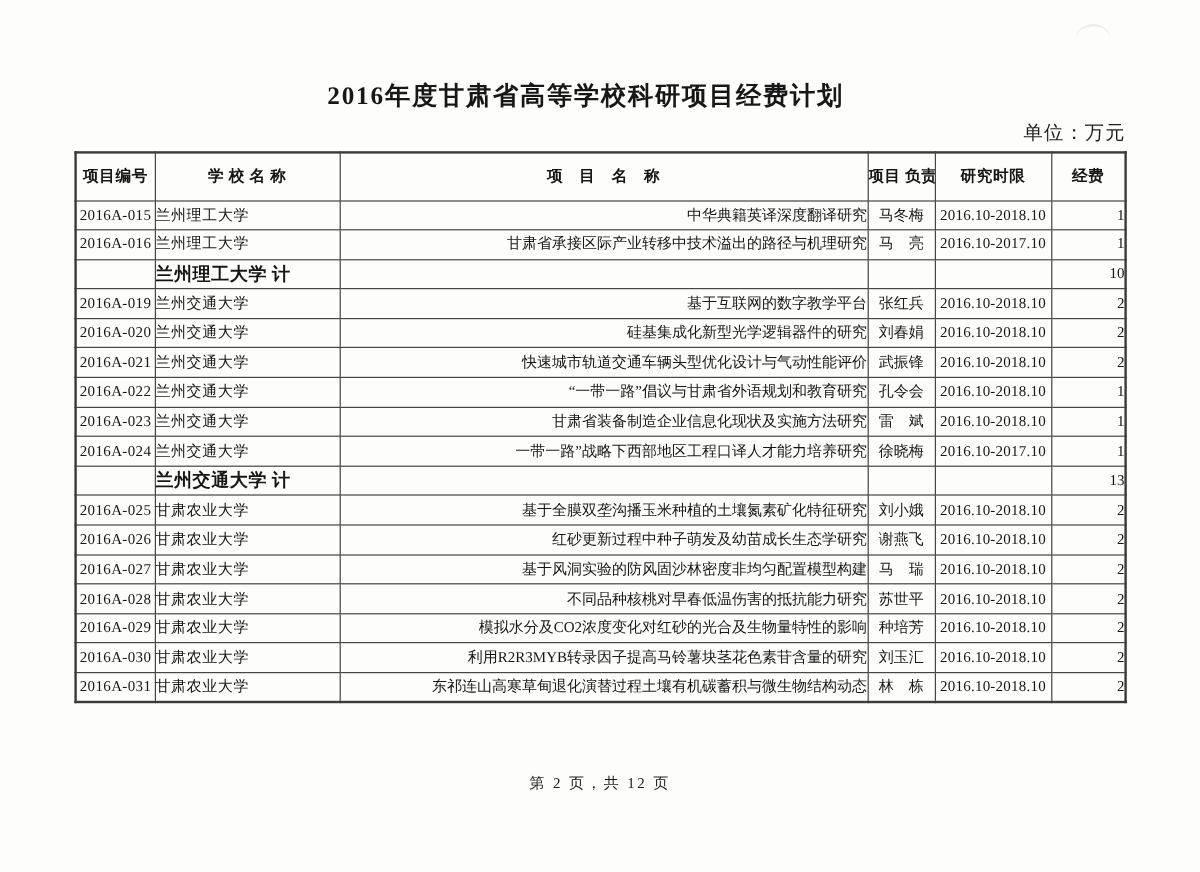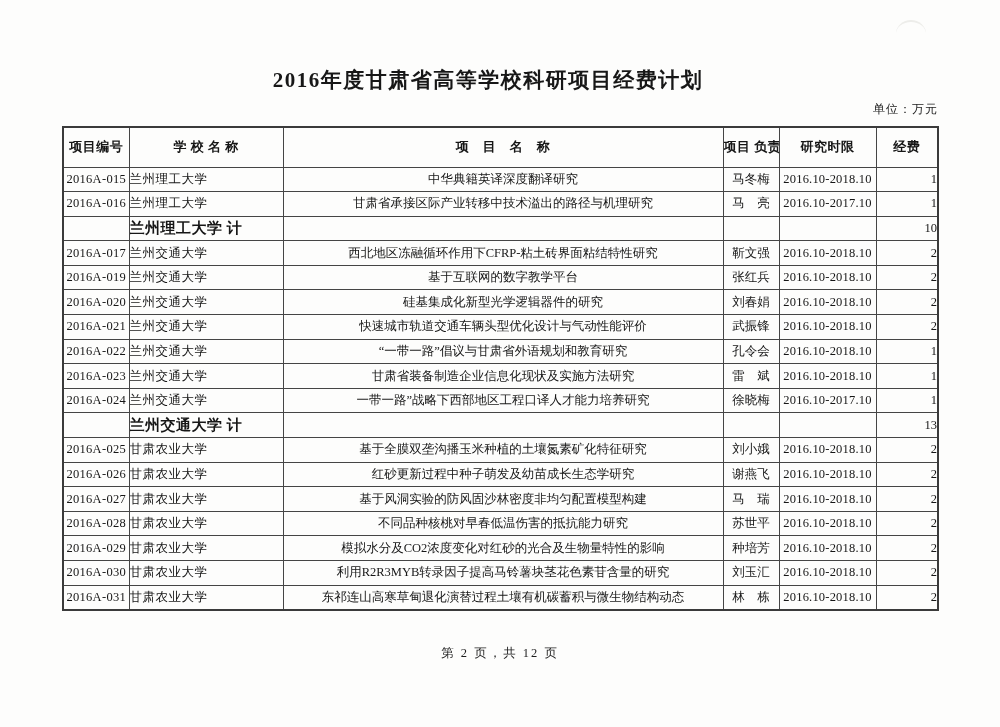--- a/index.html
+++ b/index.html
@@ -24,21 +24,21 @@
     text-align: center;
     font-size: 21px;
     font-weight: bold;
     letter-spacing: 1.5px;
     color: #171717;
   }
   .unit-label {
     position: absolute;
     top: 101px;
     right: 62px;
-    font-size: 12px;
+    font-size: 16px;
     letter-spacing: 1px;
     color: #1c1c1c;
   }
   table.main {
     position: absolute;
     left: 62px;
     top: 126px;
     width: 875px;
     border-collapse: collapse;
     table-layout: fixed;
@@ -56,21 +56,21 @@
     height: 40px;
     font-weight: bold;
     text-align: center;
     font-size: 13px;
     letter-spacing: 0.5px;
   }
   th.h-leader { white-space: pre-line; line-height: 1.25; font-size: 12.5px; }
   table.main td { height: 24.6px; }
   td.c-id     { text-align: center; font-size: 12px; letter-spacing: 0.3px; }
   td.c-school { text-align: left; padding-left: 7px; letter-spacing: 0.5px; }
-  td.c-proj   { text-align: center; padding-left: 8px; margin-left: 45px; }
+  td.c-proj   { text-align: right; padding-left: 8px; margin-left: 45px; }
   td.c-leader { text-align: center; }
   td.c-period { text-align: center; font-size: 12.3px; letter-spacing: 0.2px; }
   td.c-fund   { text-align: right; padding-right: 10px; }
   tr.subtotal td.c-school { font-weight: bold; font-size: 15px; letter-spacing: 0.5px; }
   .page-footer {
     position: absolute;
     top: 645px;
     left: 0;
     width: 1000px;
     text-align: center;
@@ -138,28 +138,20 @@
         </tr>
         <tr class="subtotal">
           <td class="c-id"></td>
           <td class="c-school">兰州理工大学 计</td>
           <td class="c-proj"></td>
           <td class="c-leader"></td>
           <td class="c-period"></td>
           <td class="c-fund">10</td>
         </tr>
         <tr>
-          <td class="c-id">2016A-017</td>
-          <td class="c-school">兰州交通大学</td>
-          <td class="c-proj">西北地区冻融循环作用下CFRP-粘土砖界面粘结特性研究</td>
-          <td class="c-leader">靳文强</td>
-          <td class="c-period">2016.10-2018.10</td>
-          <td class="c-fund">2</td>
-        </tr>
-        <tr>
           <td class="c-id">2016A-019</td>
           <td class="c-school">兰州交通大学</td>
           <td class="c-proj">基于互联网的数字教学平台</td>
           <td class="c-leader">张红兵</td>
           <td class="c-period">2016.10-2018.10</td>
           <td class="c-fund">2</td>
         </tr>
         <tr>
           <td class="c-id">2016A-020</td>
           <td class="c-school">兰州交通大学</td>

